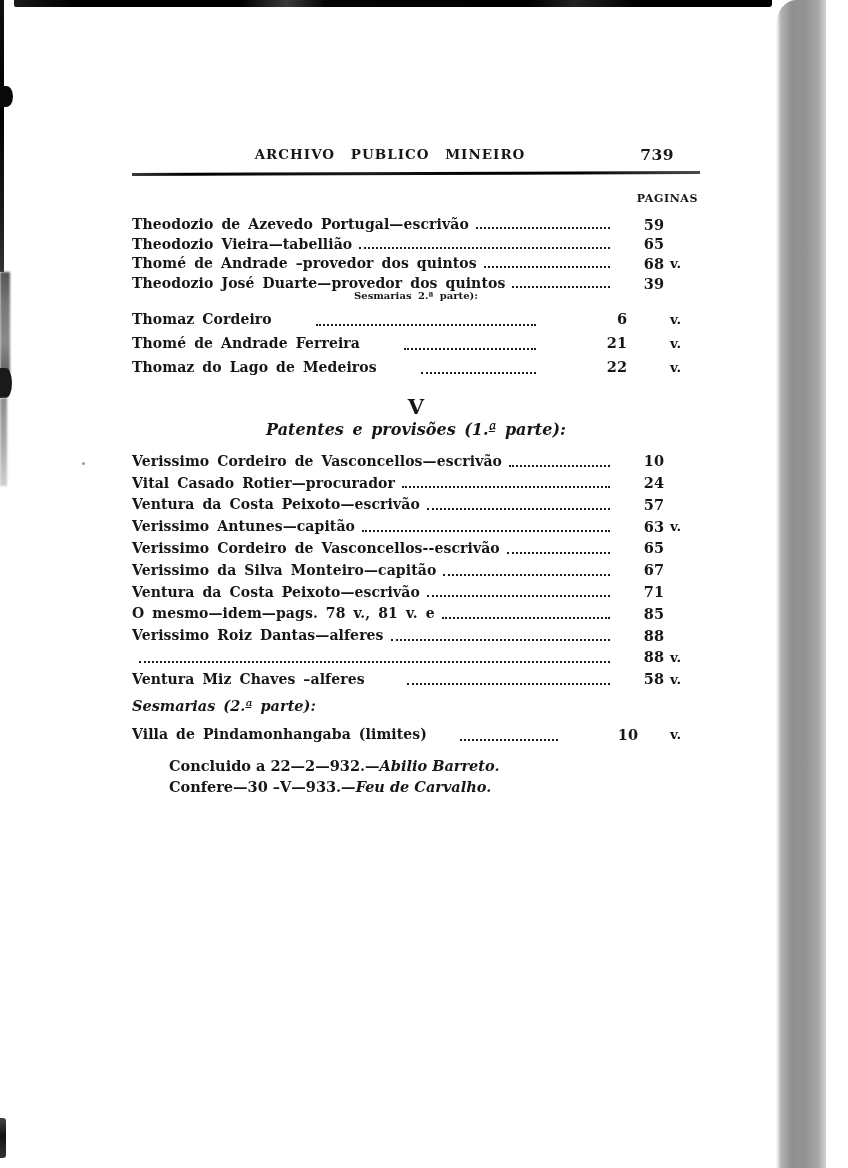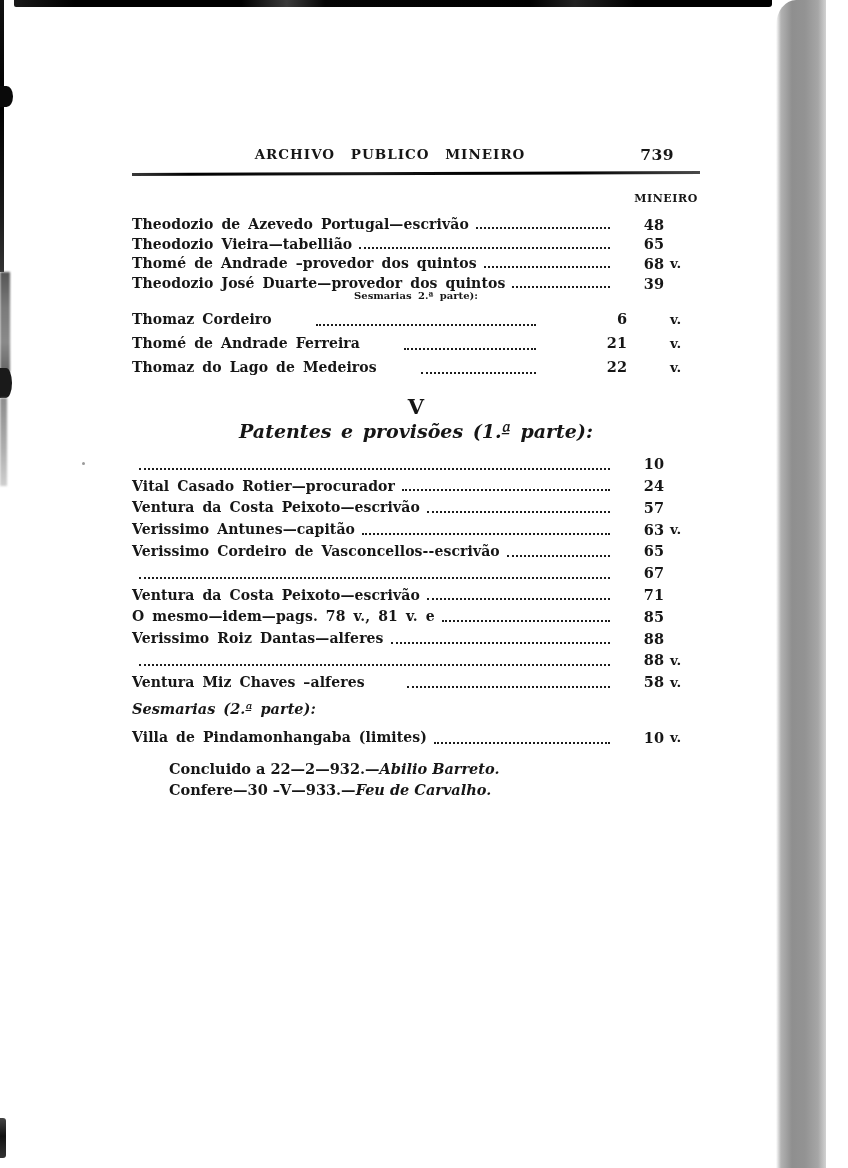--- a/index.html
+++ b/index.html
@@ -78,40 +78,40 @@
   }
   .paginas-label {
     text-align: right; margin: 17px 2px 10px 0;
     font-size: 11px; letter-spacing: 0.6px;
   }
 
   .row { display: flex; align-items: center; font-size: 14px; }
   .g1 .row { height: 19.6px; }
   .g2 .row { height: 24px; gap: 37px; }
   .g3 .row { height: 21.8px; }
-  .g4 .row { height: 23px; }
+  .g4 .row { height: 23px; gap: 26px; }
   .name { white-space: nowrap; word-spacing: 3px; letter-spacing: 0.1px; }
   .dots {
     flex: 1 1 auto; align-self: flex-end;
     border-bottom: 2.2px dotted #1c1c1c;
     margin: 0 10px 5px 7px; min-width: 12px;
   }
   .dots-gap .dots { margin-left: 42px; }
   .pnum { flex: 0 0 44px; text-align: right; font-size: 14.5px; }
   .pv { flex: 0 0 30px; padding-left: 6px; font-size: 13.5px; }
 
   .subheading {
     text-align: center; font-size: 10px;
     height: 17px; margin-top: -3px; word-spacing: 3px;
   }
   .section-letter {
     text-align: center; font-size: 21px; margin-top: 15px; height: 24px;
   }
   .section-heading {
-    text-align: center; font-style: italic; font-size: 19px;
+    text-align: center; font-style: italic; font-size: 16px;
     margin: 2px 0 11px 0; word-spacing: 3px;
   }
   .subheading-2 {
     text-align: left; font-style: italic; font-size: 14.5px;
     margin: 7px 0 9px 0; word-spacing: 3px;
   }
   .footer-block {
     margin-top: 9px; padding-left: 37px; font-size: 14.5px; line-height: 21.5px;
   }
   .sig-name { font-style: italic; margin-top: 48px; }
@@ -132,27 +132,27 @@
   <div class="scan-speck"></div>
 
   <div class="page-content">
 
     <div class="running-head">
       <div class="running-title">ARCHIVO PUBLICO MINEIRO</div>
       <div class="running-pageno">739</div>
     </div>
     <div class="head-rule"></div>
 
-    <div class="paginas-label">MINEIRO</div>
+    <div class="paginas-label">PAGINAS</div>
 
     <div class="g1">
       <div class="row">
         <span class="name">Theodozio de Azevedo Portugal—escrivão</span>
         <span class="dots"></span>
-        <span class="pnum">48</span>
+        <span class="pnum">59</span>
         <span class="pv"></span>
       </div>
       <div class="row">
         <span class="name">Theodozio Vieira—tabellião</span>
         <span class="dots"></span>
         <span class="pnum">65</span>
         <span class="pv"></span>
       </div>
       <div class="row">
         <span class="name">Thomé de Andrade –provedor dos quintos</span>
@@ -189,20 +189,21 @@
         <span class="pnum">22</span>
         <span class="pv">v.</span>
       </div>
     </div>
 
     <div class="section-letter">V</div>
     <div class="section-heading">Patentes e provisões (1.ª parte):</div>
 
     <div class="g3">
       <div class="row">
+        <span class="name">Verissimo Cordeiro de Vasconcellos—escrivão</span>
         <span class="dots"></span>
         <span class="pnum">10</span>
         <span class="pv"></span>
       </div>
       <div class="row">
         <span class="name">Vital Casado Rotier—procurador</span>
         <span class="dots"></span>
         <span class="pnum">24</span>
         <span class="pv"></span>
       </div>
@@ -218,20 +219,21 @@
         <span class="pnum">63</span>
         <span class="pv">v.</span>
       </div>
       <div class="row">
         <span class="name">Verissimo Cordeiro de Vasconcellos--escrivão</span>
         <span class="dots"></span>
         <span class="pnum">65</span>
         <span class="pv"></span>
       </div>
       <div class="row">
+        <span class="name">Verissimo da Silva Monteiro—capitão</span>
         <span class="dots"></span>
         <span class="pnum">67</span>
         <span class="pv"></span>
       </div>
       <div class="row">
         <span class="name">Ventura da Costa Peixoto—escrivão</span>
         <span class="dots"></span>
         <span class="pnum">71</span>
         <span class="pv"></span>
       </div>

